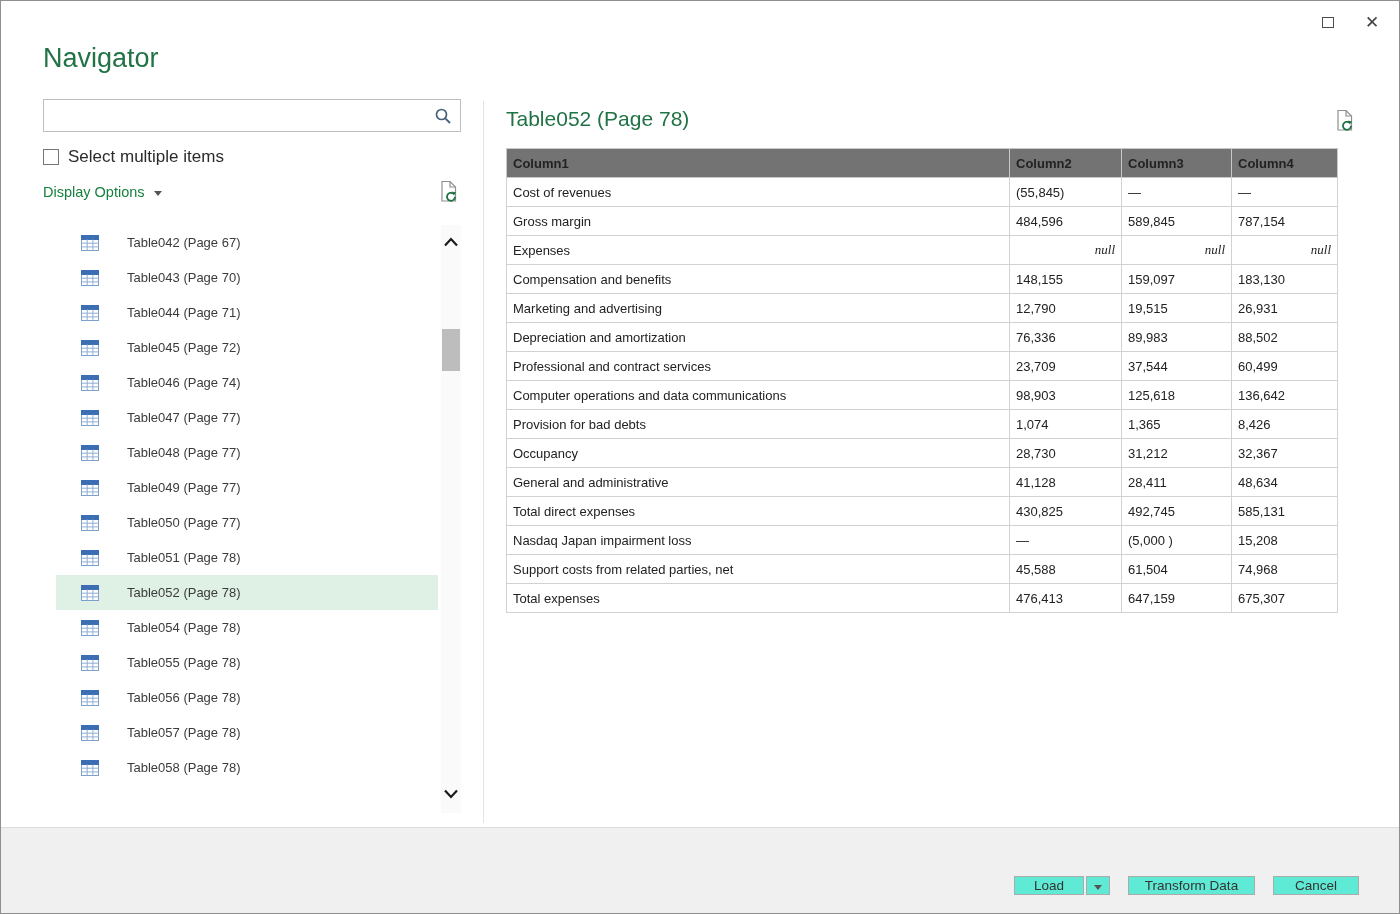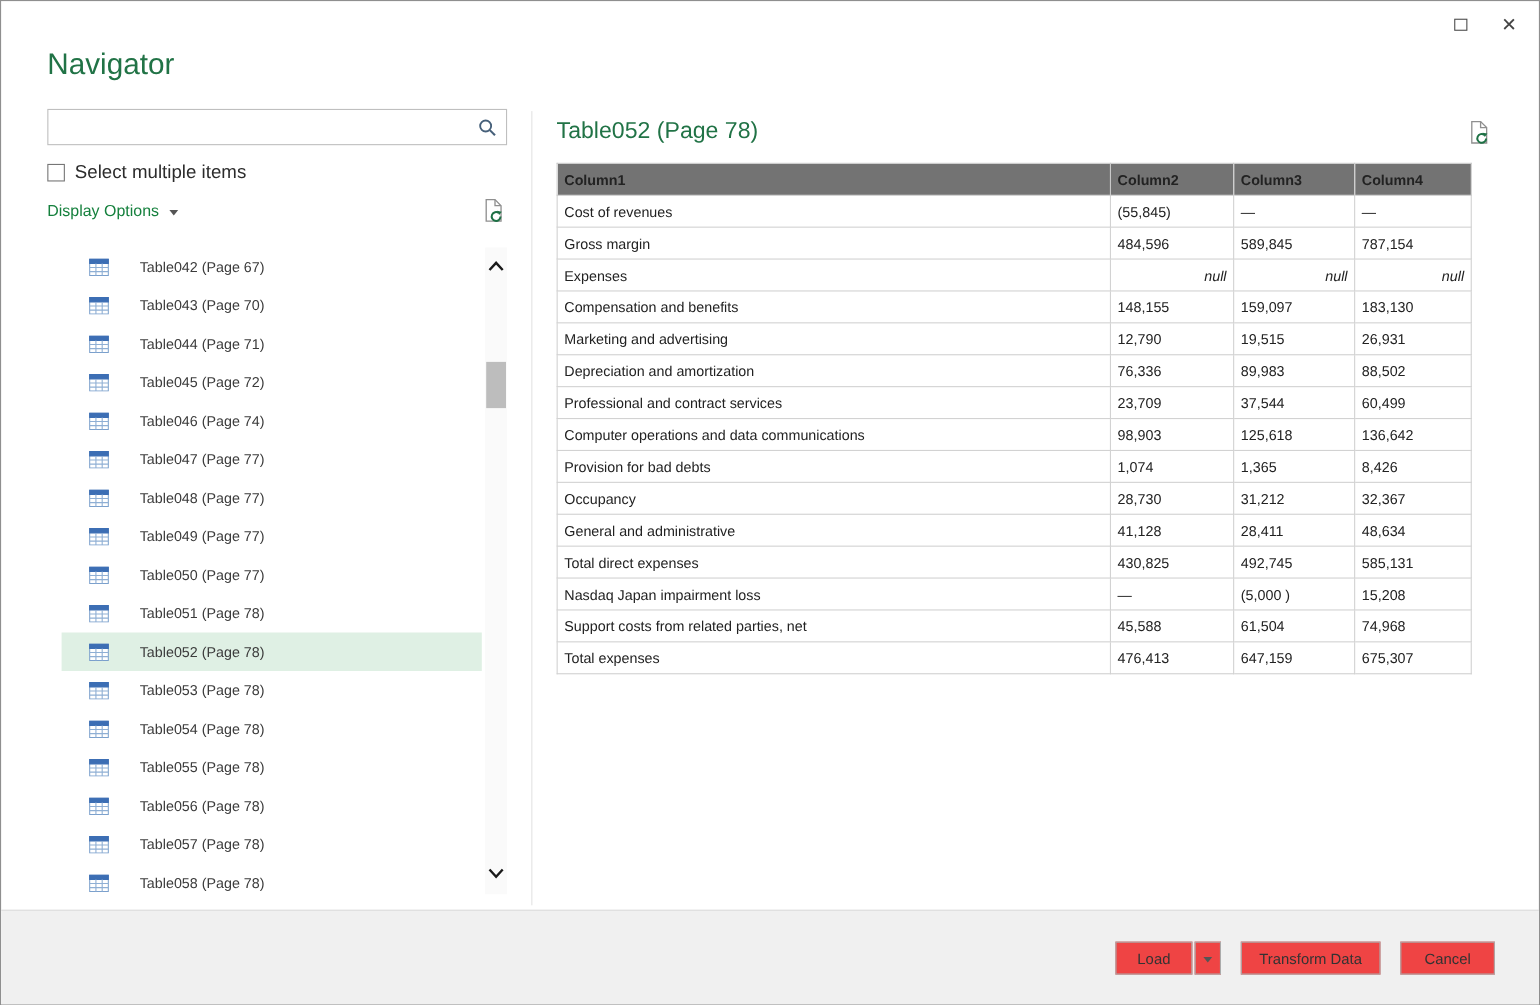--- a/index.html
+++ b/index.html
@@ -91,30 +91,30 @@
   }
   table.preview th {
     background: #737373; font-weight: bold; text-align: left;
     height: 29px; padding: 0 6px; border: 1px solid #c9c9c9;
     overflow: hidden; white-space: nowrap;
   }
   table.preview td {
     height: 29px; padding: 0 6px; border: 1px solid #d2d2d2;
     overflow: hidden; white-space: nowrap; background: #fff;
   }
-  td.null-cell { font-style: italic; text-align: right; }
+  td.null-cell { font-style: italic; text-align: right; font-family: Liberation Serif, serif; }
 
   
   .footer {
     position: absolute; left: 0; top: 826px; width: 1400px; height: 88px;
     background: #f0f0f0; border-top: 1px solid #dcdcdc;
   }
   .btn {
-    position: absolute; top: 28px; height: 30px;
-    background: #ef4444; border: 1px solid #ababab;
+    position: absolute; top: 48px; height: 19px;
+    background: #5eead4; border: 1px solid #ababab;
     display: flex; align-items: center; justify-content: center;
     font-size: 13.5px; color: #333; font-family: inherit; cursor: default;
   }
   .btn-load { left: 1013px; width: 70px; }
   .btn-load-arrow { left: 1085px; width: 24px; }
   .btn-transform { left: 1127px; width: 127px; }
   .btn-cancel { left: 1272px; width: 86px; }
 </style>
 </head>
 <body>
@@ -295,33 +295,20 @@
           <svg width="18" height="16" viewBox="0 0 18 16">
             <rect x="0.5" y="0.5" width="17" height="15" fill="#ffffff" stroke="#7BA0CC"></rect>
             <rect x="0.5" y="0.5" width="17" height="4" fill="#3C6EB4" stroke="#3C6EB4"></rect>
             <line x1="6.2" y1="4.5" x2="6.2" y2="15.5" stroke="#8FAFD4"></line>
             <line x1="11.9" y1="4.5" x2="11.9" y2="15.5" stroke="#8FAFD4"></line>
             <line x1="0.5" y1="8.2" x2="17.5" y2="8.2" stroke="#8FAFD4"></line>
             <line x1="0.5" y1="11.9" x2="17.5" y2="11.9" stroke="#8FAFD4"></line>
           </svg>
         </span>
         <span class="item-label">Table052 (Page 78)</span>
-      </div>
-      <div class="list-item">
-        <span class="tbl-icon">
-          <svg width="18" height="16" viewBox="0 0 18 16">
-            <rect x="0.5" y="0.5" width="17" height="15" fill="#ffffff" stroke="#7BA0CC"></rect>
-            <rect x="0.5" y="0.5" width="17" height="4" fill="#3C6EB4" stroke="#3C6EB4"></rect>
-            <line x1="6.2" y1="4.5" x2="6.2" y2="15.5" stroke="#8FAFD4"></line>
-            <line x1="11.9" y1="4.5" x2="11.9" y2="15.5" stroke="#8FAFD4"></line>
-            <line x1="0.5" y1="8.2" x2="17.5" y2="8.2" stroke="#8FAFD4"></line>
-            <line x1="0.5" y1="11.9" x2="17.5" y2="11.9" stroke="#8FAFD4"></line>
-          </svg>
-        </span>
-        <span class="item-label">Table053 (Page 78)</span>
       </div>
       <div class="list-item">
         <span class="tbl-icon">
           <svg width="18" height="16" viewBox="0 0 18 16">
             <rect x="0.5" y="0.5" width="17" height="15" fill="#ffffff" stroke="#7BA0CC"></rect>
             <rect x="0.5" y="0.5" width="17" height="4" fill="#3C6EB4" stroke="#3C6EB4"></rect>
             <line x1="6.2" y1="4.5" x2="6.2" y2="15.5" stroke="#8FAFD4"></line>
             <line x1="11.9" y1="4.5" x2="11.9" y2="15.5" stroke="#8FAFD4"></line>
             <line x1="0.5" y1="8.2" x2="17.5" y2="8.2" stroke="#8FAFD4"></line>
             <line x1="0.5" y1="11.9" x2="17.5" y2="11.9" stroke="#8FAFD4"></line>

